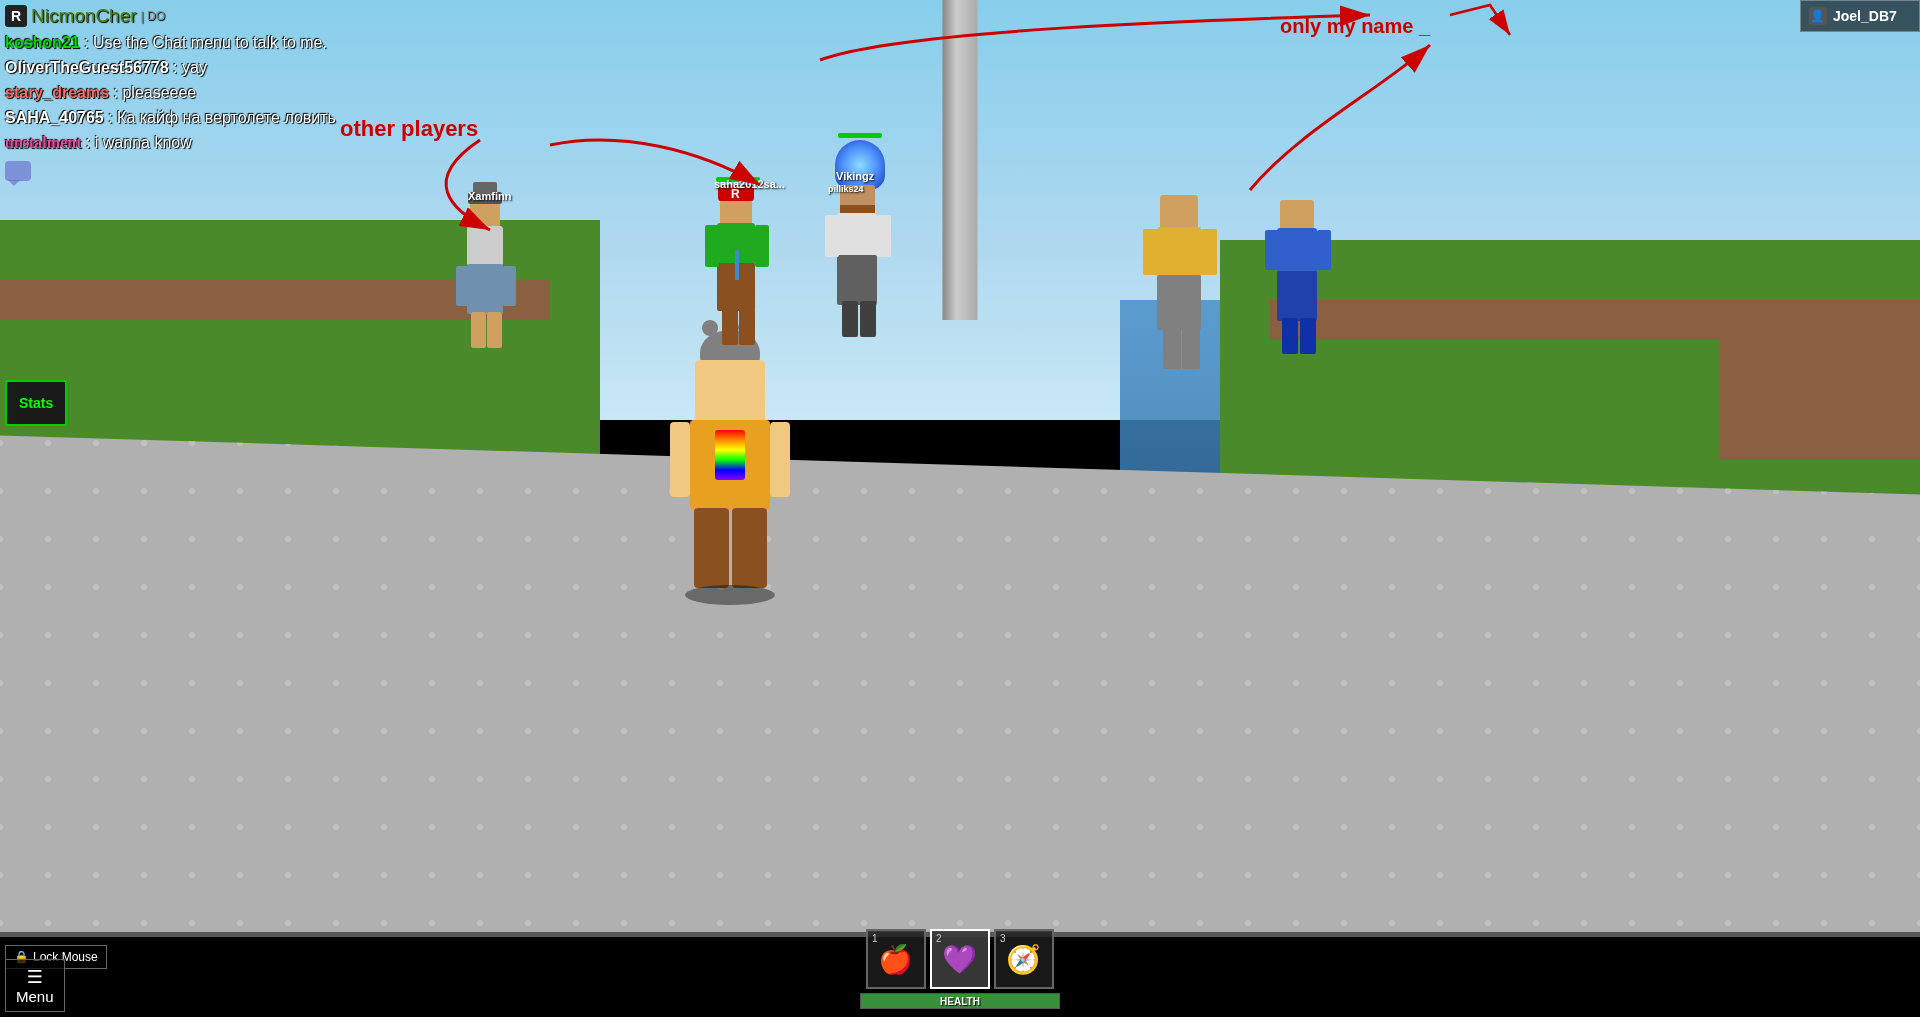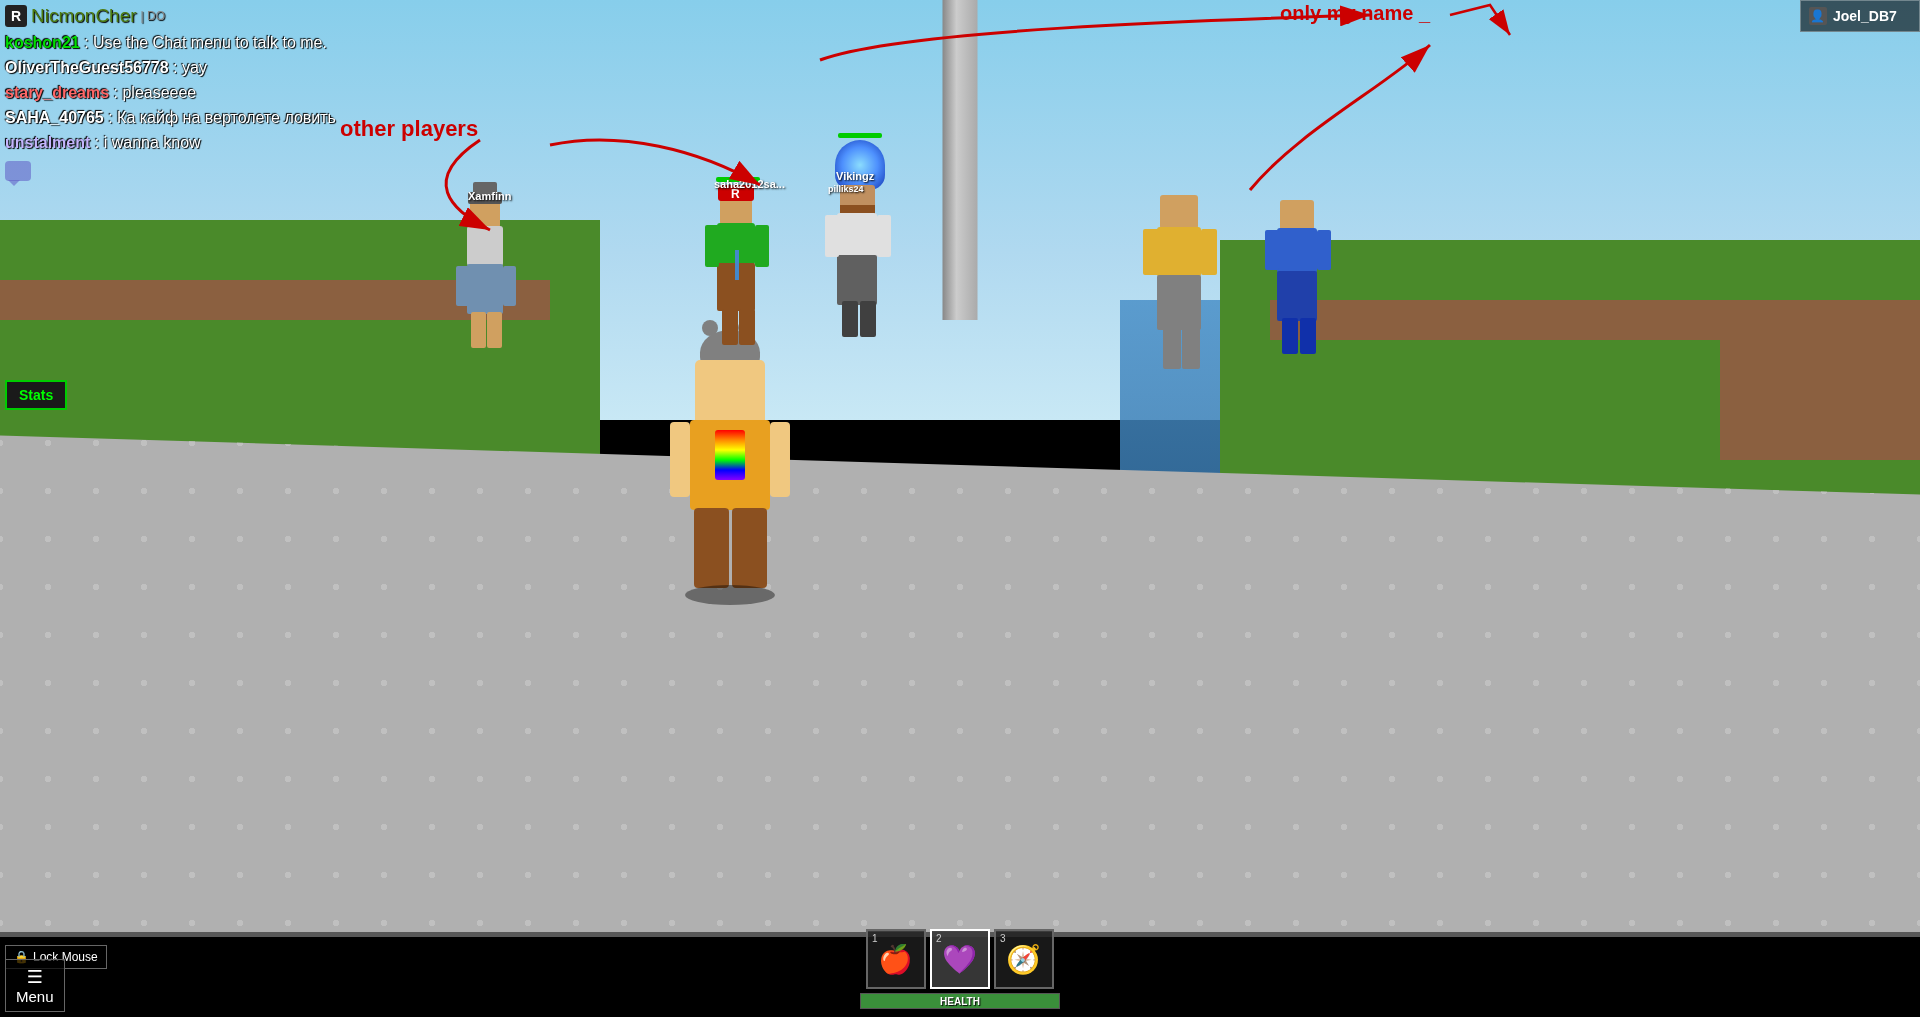--- a/index.html
+++ b/index.html
@@ -145,21 +145,21 @@
     }
 
     
     .stats-button {
       position: absolute;
       left: 5px;
       top: 380px;
       background: #1a1a1a;
       color: #00ff00;
       border: 2px solid #00cc00;
-      padding: 5px 12px;
+      padding: 13px 12px;
       font-size: 14px;
       font-weight: bold;
       cursor: pointer;
       z-index: 100;
       font-family: Arial, sans-serif;
     }
 
     
     .bottom-hud {
       position: absolute;
@@ -475,21 +475,21 @@
       <span style="color:#ff6666;font-weight:bold;">stary_dreams</span>
       <span style="color:white;">: </span>
       <span style="color:white;">pleaseeee</span>
     </div>
     <div class="chat-message">
       <span style="color:#ffffff;font-weight:bold;">SAHA_40765</span>
       <span style="color:white;">: </span>
       <span style="color:white;">Ка кайф на вертолете ловить</span>
     </div>
     <div class="chat-message">
-      <span style="color:#c4b5fd;font-weight:bold;">unstalment</span>
+      <span style="color:#ec4899;font-weight:bold;font-family:Liberation Serif, serif;">unstalment</span>
       <span style="color:white;">: </span>
       <span style="color:white;">i wanna know</span>
     </div>
 
     <div style="margin-top:6px;">
       <div style="width:26px;height:20px;background:rgba(100,100,200,0.6);border-radius:4px;display:inline-block;position:relative;">
         <div style="width:0;height:0;border-left:6px solid transparent;border-right:6px solid transparent;border-top:6px solid rgba(100,100,200,0.6);position:absolute;bottom:-5px;left:3px;"></div>
       </div>
     </div>
   </div>
@@ -558,18 +558,18 @@
     <path d="M 1250 190 C 1300 130, 1380 90, 1430 45" stroke="#cc0000" stroke-width="3" fill="none" marker-end="url(#arrowhead)"></path>
 
     <path d="M 1450 15 L 1490 5 L 1510 35" stroke="#cc0000" stroke-width="2.5" fill="none" marker-end="url(#arrowhead)"></path>
 
   </svg>
 
   <div class="annotation" style="left: 340px; top: 115px;">
     <span class="annotation-text">other players</span>
   </div>
 
-  <div class="annotation" style="left: 1280px; top: 0px;">
+  <div class="annotation" style="left: 1280px; top: 13px;">
     <span class="annotation-text" style="font-size:20px;">only my name _</span>
   </div>
 
 
 </div>
 
 </body></html>

